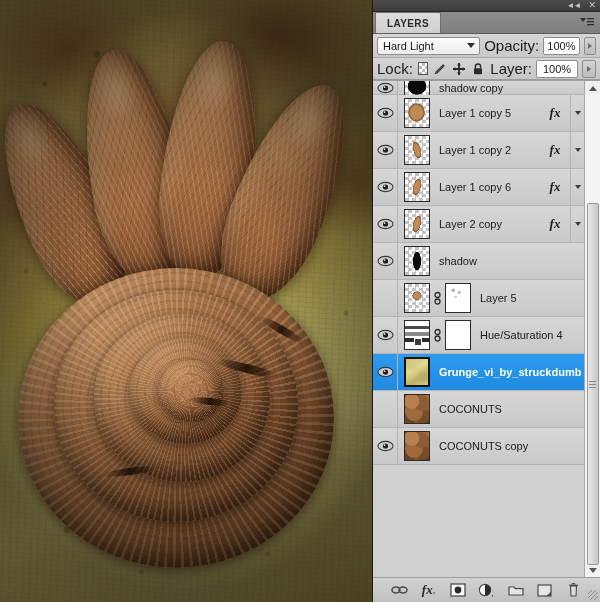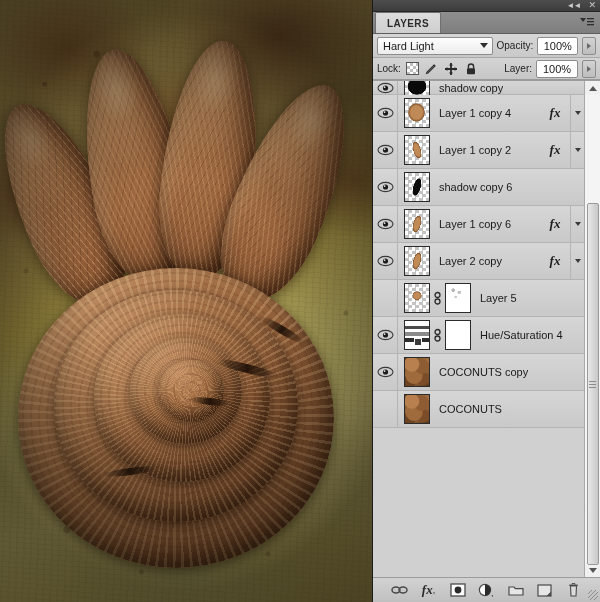--- a/index.html
+++ b/index.html
@@ -205,21 +205,21 @@
     background: linear-gradient(#fdfdfd, #ececec);
     border: 1px solid #8d8d8d; border-radius: 2px;
     display: flex; align-items: center; justify-content: space-between;
     padding: 0 4px 0 5px; font-size: 11px; cursor: pointer;
   }
   .caret-down {
     width: 0; height: 0;
     border-left: 4px solid transparent; border-right: 4px solid transparent;
     border-top: 5px solid #2f2f2f;
   }
-  .field-label { font-size: 10px; color: #1d1d1d; white-space: nowrap; }
+  .field-label { font-size: 15px; color: #1d1d1d; white-space: nowrap; }
   .num-field {
     width: 42px; height: 18px;
     background: #fff; border: 1px solid #8d8d8d; border-radius: 2px;
     display: flex; align-items: center; justify-content: center;
     font-size: 11px; cursor: text;
   }
   .spin-btn {
     width: 14px; height: 18px;
     background: linear-gradient(#d3d3d3, #bdbdbd);
     border: 1px solid #8d8d8d; border-radius: 2px;
@@ -560,21 +560,21 @@
       <ellipse cx="8.5" cy="6" rx="7.5" ry="4.6" fill="#cfcfcf" stroke="#3a3a3a" stroke-width="1.1"></ellipse>
       <circle cx="8.5" cy="6" r="2.6" fill="#1c1c1c"></circle>
       <circle cx="7.6" cy="5.1" r=".9" fill="#eee"></circle>
     </svg></span>
             </div>
             <div class="thumbs">
               <div class="thumb">
                   <div class="thumb-inner tn-coco-blob"></div>
                 </div>
             </div>
-            <span class="layer-name">Layer 1 copy 4</span>
+            <span class="layer-name">Layer 1 copy 5</span>
             <div class="row-right">
               <span class="fx-cell">fx</span>
               <span class="expand-cell">
                          <span class="caret-down-sm"></span>
                        </span>
             </div>
           </div>
           <div class="layer-row">
             <div class="eye-cell">
               <span class="eye-icon"><svg width="17" height="12" viewBox="0 0 17 12" aria-hidden="true">
@@ -599,67 +599,67 @@
           <div class="layer-row">
             <div class="eye-cell">
               <span class="eye-icon"><svg width="17" height="12" viewBox="0 0 17 12" aria-hidden="true">
       <ellipse cx="8.5" cy="6" rx="7.5" ry="4.6" fill="#cfcfcf" stroke="#3a3a3a" stroke-width="1.1"></ellipse>
       <circle cx="8.5" cy="6" r="2.6" fill="#1c1c1c"></circle>
       <circle cx="7.6" cy="5.1" r=".9" fill="#eee"></circle>
     </svg></span>
             </div>
             <div class="thumbs">
               <div class="thumb">
-                  <div class="thumb-inner tn-streak-dark-tilt"></div>
-                </div>
-            </div>
-            <span class="layer-name">shadow copy 6</span>
-            <div class="row-right"></div>
+                  <div class="thumb-inner tn-pod-small"></div>
+                </div>
+            </div>
+            <span class="layer-name">Layer 1 copy 6</span>
+            <div class="row-right">
+              <span class="fx-cell">fx</span>
+              <span class="expand-cell">
+                         <span class="caret-down-sm"></span>
+                       </span>
+            </div>
           </div>
           <div class="layer-row">
             <div class="eye-cell">
               <span class="eye-icon"><svg width="17" height="12" viewBox="0 0 17 12" aria-hidden="true">
       <ellipse cx="8.5" cy="6" rx="7.5" ry="4.6" fill="#cfcfcf" stroke="#3a3a3a" stroke-width="1.1"></ellipse>
       <circle cx="8.5" cy="6" r="2.6" fill="#1c1c1c"></circle>
       <circle cx="7.6" cy="5.1" r=".9" fill="#eee"></circle>
     </svg></span>
             </div>
             <div class="thumbs">
               <div class="thumb">
                   <div class="thumb-inner tn-pod-small"></div>
                 </div>
             </div>
-            <span class="layer-name">Layer 1 copy 6</span>
+            <span class="layer-name">Layer 2 copy</span>
             <div class="row-right">
               <span class="fx-cell">fx</span>
               <span class="expand-cell">
                          <span class="caret-down-sm"></span>
                        </span>
             </div>
           </div>
           <div class="layer-row">
             <div class="eye-cell">
               <span class="eye-icon"><svg width="17" height="12" viewBox="0 0 17 12" aria-hidden="true">
       <ellipse cx="8.5" cy="6" rx="7.5" ry="4.6" fill="#cfcfcf" stroke="#3a3a3a" stroke-width="1.1"></ellipse>
       <circle cx="8.5" cy="6" r="2.6" fill="#1c1c1c"></circle>
       <circle cx="7.6" cy="5.1" r=".9" fill="#eee"></circle>
     </svg></span>
             </div>
             <div class="thumbs">
               <div class="thumb">
-                  <div class="thumb-inner tn-pod-small"></div>
-                </div>
-            </div>
-            <span class="layer-name">Layer 2 copy</span>
-            <div class="row-right">
-              <span class="fx-cell">fx</span>
-              <span class="expand-cell">
-                         <span class="caret-down-sm"></span>
-                       </span>
-            </div>
+                  <div class="thumb-inner tn-streak-dark"></div>
+                </div>
+            </div>
+            <span class="layer-name">shadow</span>
+            <div class="row-right"></div>
           </div>
           <div class="layer-row">
             <div class="eye-cell"></div>
             <div class="thumbs">
               <div class="thumb">
                   <div class="thumb-inner tn-coco-dot"></div>
                 </div>
               <span class="link-icon">
                 <svg width="9" height="15" viewBox="0 0 9 15" aria-hidden="true">
       <rect x="2" y="1.5" width="5" height="5" rx="2.5" fill="none" stroke="#2b2b2b" stroke-width="1.3"></rect>
@@ -691,46 +691,62 @@
       <rect x="2" y="8" width="5" height="5" rx="2.5" fill="none" stroke="#2b2b2b" stroke-width="1.3"></rect>
     </svg>
               </span>
               <div class="thumb" style="background:#fff">
                  <div class="thumb-inner tn-white"></div>
                </div>
             </div>
             <span class="layer-name">Hue/Saturation 4</span>
             <div class="row-right"></div>
           </div>
+          <div class="layer-row selected">
+            <div class="eye-cell">
+              <span class="eye-icon"><svg width="17" height="12" viewBox="0 0 17 12" aria-hidden="true">
+      <ellipse cx="8.5" cy="6" rx="7.5" ry="4.6" fill="#cfcfcf" stroke="#3a3a3a" stroke-width="1.1"></ellipse>
+      <circle cx="8.5" cy="6" r="2.6" fill="#1c1c1c"></circle>
+      <circle cx="7.6" cy="5.1" r=".9" fill="#eee"></circle>
+    </svg></span>
+            </div>
+            <div class="thumbs">
+              <div class="thumb sel-outline">
+                  <div class="thumb-inner tn-grunge"></div>
+                </div>
+            </div>
+            <span class="layer-name">Grunge_vi_by_struckdumb</span>
+            <div class="row-right"></div>
+          </div>
+          <div class="layer-row">
+            <div class="eye-cell"></div>
+            <div class="thumbs">
+              <div class="thumb">
+                  <div class="thumb-inner tn-coconuts"></div>
+                </div>
+            </div>
+            <span class="layer-name">COCONUTS</span>
+            <div class="row-right"></div>
+          </div>
           <div class="layer-row">
             <div class="eye-cell">
               <span class="eye-icon"><svg width="17" height="12" viewBox="0 0 17 12" aria-hidden="true">
       <ellipse cx="8.5" cy="6" rx="7.5" ry="4.6" fill="#cfcfcf" stroke="#3a3a3a" stroke-width="1.1"></ellipse>
       <circle cx="8.5" cy="6" r="2.6" fill="#1c1c1c"></circle>
       <circle cx="7.6" cy="5.1" r=".9" fill="#eee"></circle>
     </svg></span>
             </div>
             <div class="thumbs">
               <div class="thumb">
                   <div class="thumb-inner tn-coconuts"></div>
                 </div>
             </div>
             <span class="layer-name">COCONUTS copy</span>
             <div class="row-right"></div>
           </div>
-          <div class="layer-row">
-            <div class="eye-cell"></div>
-            <div class="thumbs">
-              <div class="thumb">
-                  <div class="thumb-inner tn-coconuts"></div>
-                </div>
-            </div>
-            <span class="layer-name">COCONUTS</span>
-            <div class="row-right"></div>
-          </div>
         </div>
 
       <div id="layer-scrollbar">
         <div class="sb-arrow">
           <span class="tri-up"></span>
         </div>
         <div class="sb-track">
           <div id="sb-thumb" style="top:108px;height:362px;">
             <span class="sb-grip"></span>
           </div>

